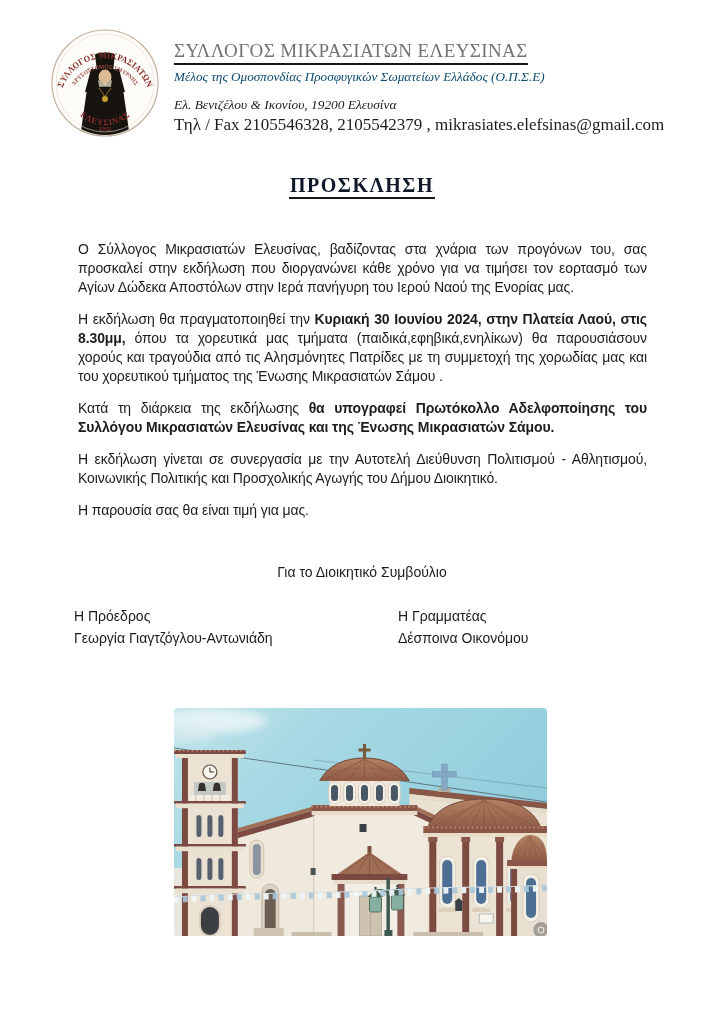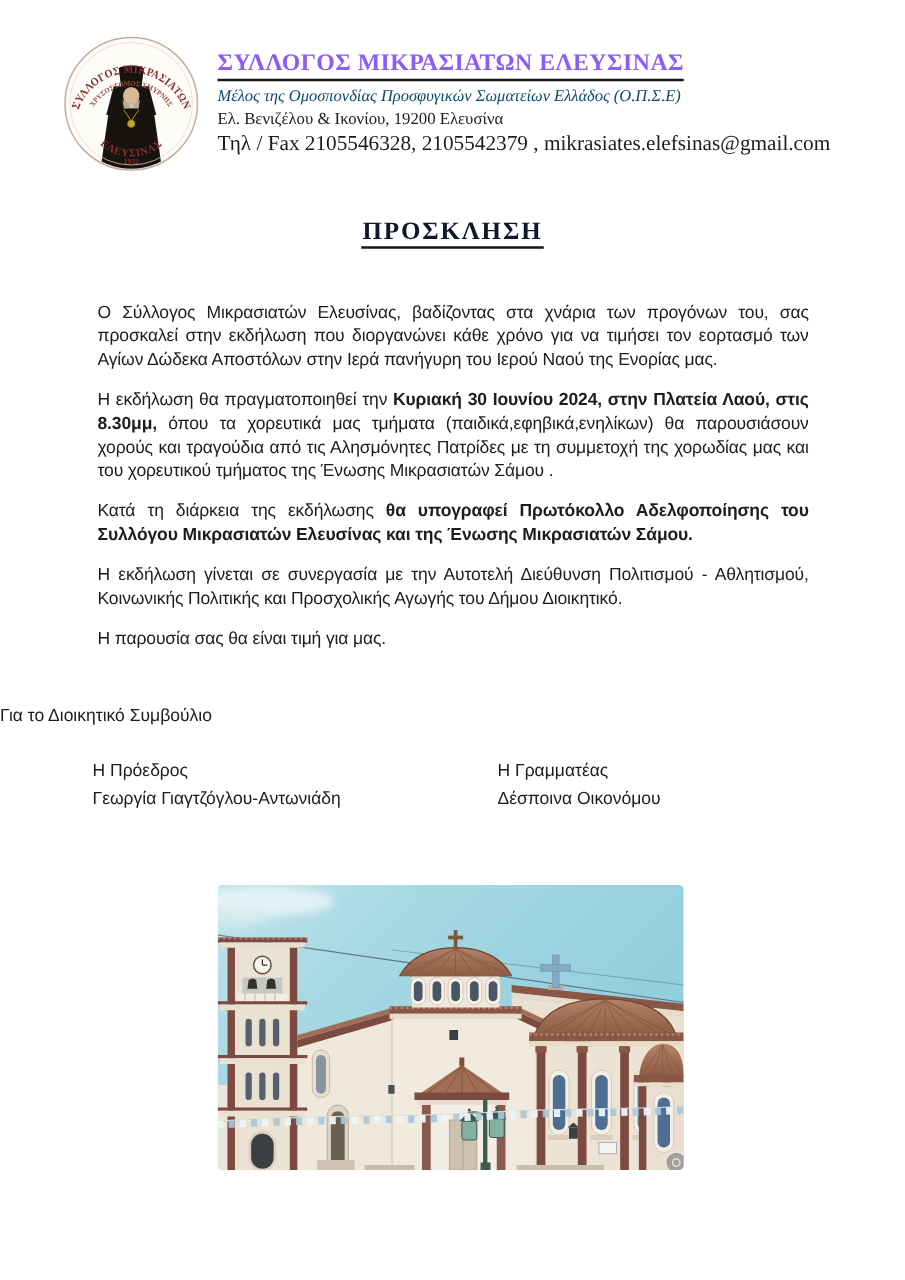--- a/index.html
+++ b/index.html
@@ -3,39 +3,39 @@
 <meta charset="utf-8">
 <style>
   html,body{margin:0;padding:0;background:#fff;}
   .page{position:relative;width:724px;height:1024px;background:#ffffff;overflow:hidden;
         font-family:"Liberation Sans",sans-serif;color:#1c1c1c;}
 
   
   .letterhead{position:absolute;left:50px;top:28px;display:flex;gap:14px;}
   .seal{width:110px;height:110px;flex:0 0 auto;}
   .lh-text{margin-top:12px;font-family:"Liberation Serif",serif;}
-  .org-name{font-weight:bold;font-size:19px;letter-spacing:.4px;color:#8b5cf6;
+  .org-name{font-weight:normal;font-size:19px;letter-spacing:.4px;color:#737373;
             border-bottom:2px solid #161616;display:inline-block;line-height:1.15;padding-bottom:1px;}
   .org-membership{font-style:italic;font-size:13.2px;margin-top:4px;color:#0c4a6e;}
-  .org-address{font-size:13.4px;margin-top:2px;}
+  .org-address{font-size:13.4px;margin-top:12px;font-style:italic;}
   .org-contact{font-size:17px;margin-top:2px;}
 
   
   .title-row{position:absolute;top:174px;left:0;width:100%;text-align:center;}
   .doc-title{font-family:"Liberation Serif",serif;font-weight:bold;font-size:20px;
              letter-spacing:1.5px;color:#0f172a;border-bottom:2.5px solid #161616;padding:0 1px 1px;}
 
   
   .body-text{position:absolute;left:78px;top:240px;width:569px;font-size:14px;
              line-height:19px;text-align:justify;letter-spacing:-.1px;}
   .para{margin:0 0 13px;}
   .para b{font-weight:bold;}
 
   
-  .board-line{position:absolute;top:564px;left:0;width:100%;text-align:left;font-size:14px;}
+  .board-line{position:absolute;top:564px;left:0;width:100%;text-align:center;font-size:14px;}
   .sig{position:absolute;top:607px;width:270px;text-align:left;font-size:14px;line-height:19px;}
   .sig-left{left:74px;}
   .sig-right{left:398px;}
   .sig .sig-title{margin-bottom:3px;}
 
   
   .photo{position:absolute;left:174px;top:708px;width:373px;height:228px;margin:0;
          border-radius:4px;overflow:hidden;}
   .photo svg{display:block;width:100%;height:100%;}
 </style>

